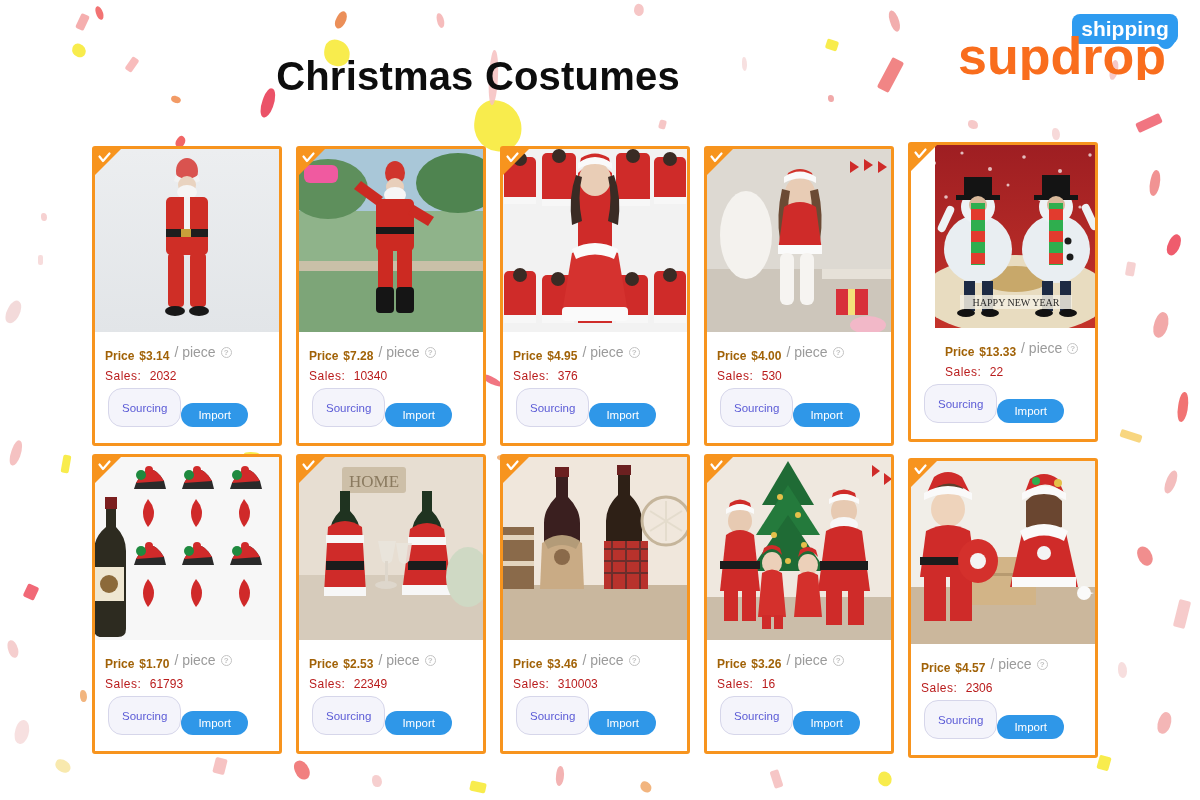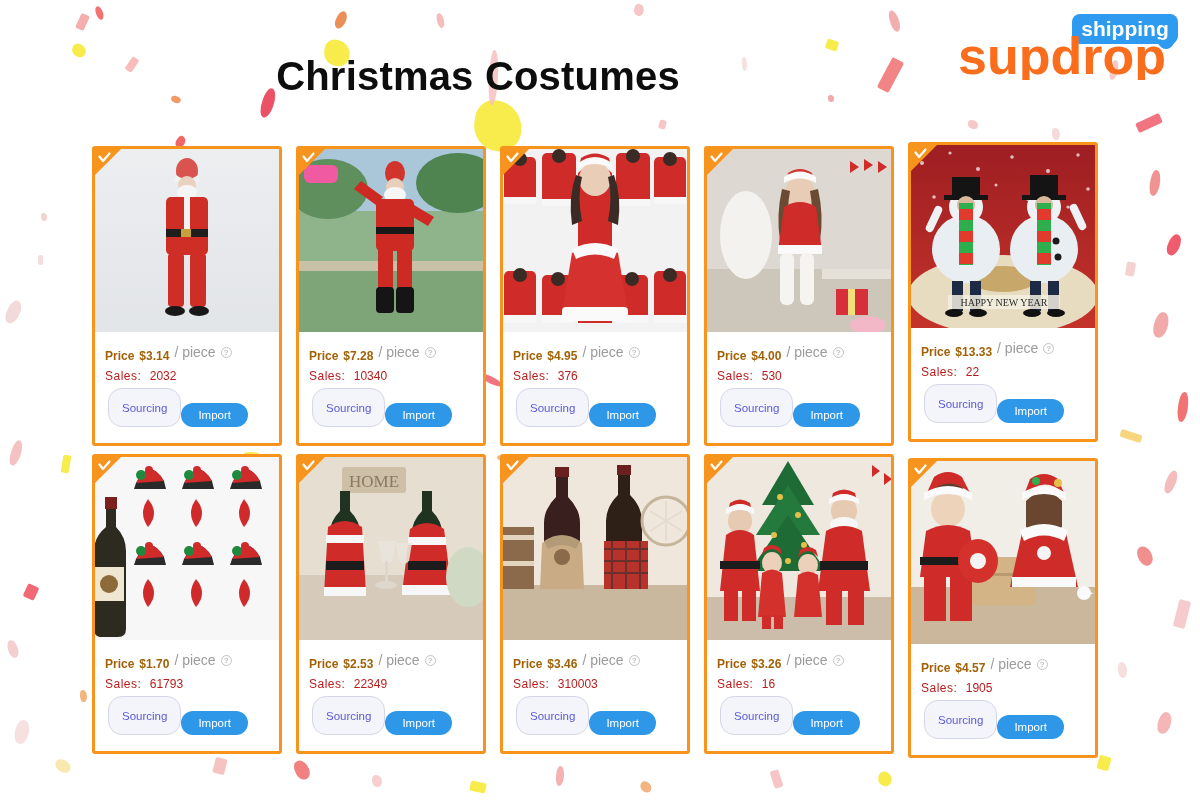--- a/index.html
+++ b/index.html
@@ -72,21 +72,21 @@
   .product-card {
     width: 190px;
     height: 300px;
     background: #ffffff;
     border: 3px solid #f7941e;
     border-radius: 3px;
     position: relative;
     overflow: hidden;
     flex: 0 0 auto;
   }
-  .product-card.nudge-up { margin-top: -4px; }
+  .product-card.nudge-up { margin-top: -4px; padding-left: 24px; }
   .product-card.nudge-down { margin-top: 4px; }
 
   
   .select-corner {
     position: absolute;
     top: 0; left: 0;
     width: 0; height: 0;
     border-top: 26px solid #f7941e;
     border-right: 26px solid transparent;
     z-index: 4;
@@ -913,21 +913,21 @@
 
       <div class="product-info">
         <div class="price-row">
           <span class="price-label">Price</span>
           <span class="price-value">$4.57</span>
           <span class="price-unit">/ piece</span>
           <span class="help-icon">?</span>
         </div>
         <div class="sales-row">
           <span class="sales-label">Sales:</span>
-          <span class="sales-value">1905</span>
+          <span class="sales-value">2306</span>
         </div>
       </div>
 
       <div class="actions">
         <button class="btn-sourcing">Sourcing</button>
         <button class="btn-import">Import</button>
       </div>
       </div>
     </div>
 

